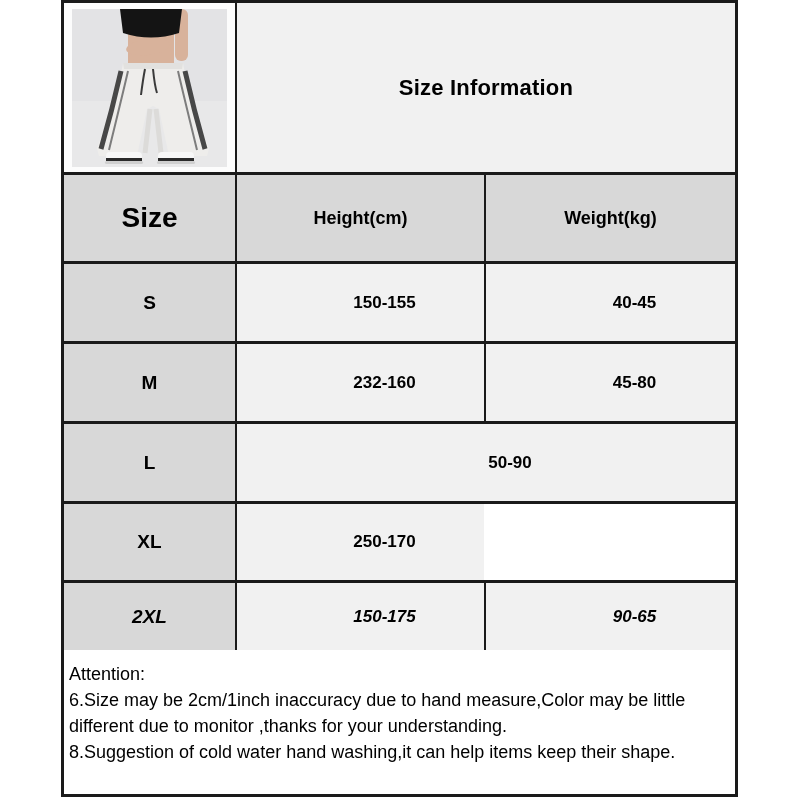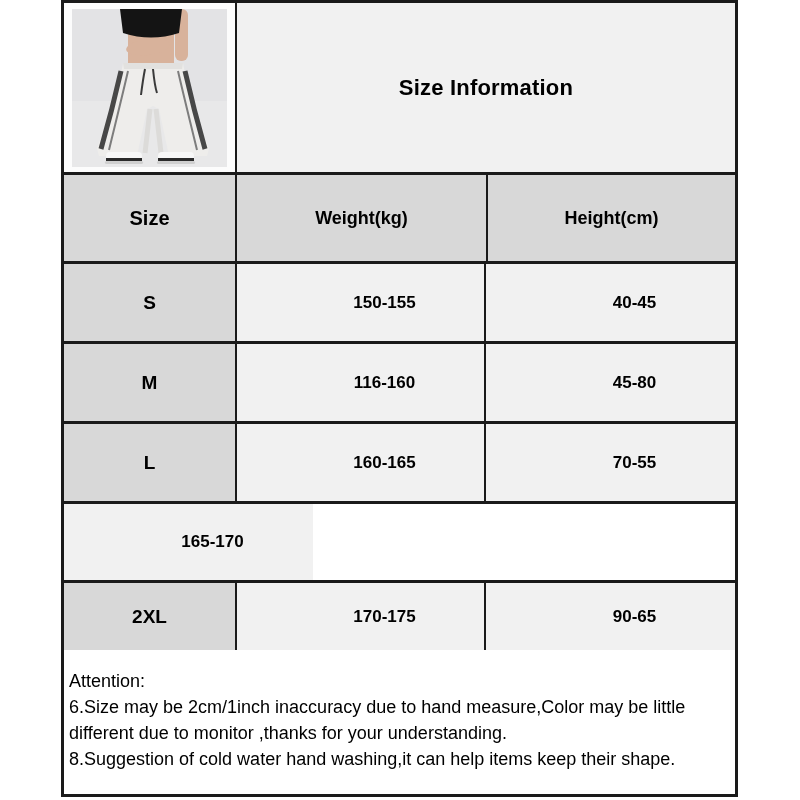--- a/index.html
+++ b/index.html
@@ -29,39 +29,39 @@
   .cell:first-child { border-left: none; }
 
   .col-1 { width: 171px; flex: none; }
   .col-2 { width: 249px; flex: none; }
   .col-3 { flex: 1; }
 
   .row-photo  { height: 169px; }
   .row-header { height: 89px; }
   .row-data   { height: 80px; }
   .row-data-xl  { height: 79px; }
-  .row-data-2xl { height: 70px; }
+  .row-data-2xl { height: 70px; font-style: italic; }
 
   .photo-cell { background: #fcfcfc; }
   .title-cell {
     background: #f1f1f1;
     font-size: 22px; font-weight: bold; letter-spacing: 0.2px;
   }
   .gray-cell  { background: #d8d8d8; }
   .light-cell { background: #f1f1f1; padding-left: 48px; }
 
-  .size-head   { font-size: 20px; font-weight: bold; }
+  .size-head   { font-size: 28px; font-weight: bold; }
   .col-head    { font-size: 18px; font-weight: bold; }
   .size-label  { font-size: 19px; font-weight: bold; }
   .value-label { font-size: 17px; font-weight: bold; }
 
   .attention {
     flex: 1;
     background: #ffffff;
-    padding: 18px 5px;
+    padding: 11px 5px;
     font-size: 18px;
     line-height: 26px;
     display: block;
   }
   .photo-frame { width: 155px; height: 158px; display: block; }
 </style>
 </head>
 <body>
 
 <div class="size-sheet">
@@ -100,49 +100,49 @@
         <rect x="86" y="143" width="36" height="9" rx="4" fill="#f7f7f7"></rect>
         <rect x="86" y="149" width="36" height="3" fill="#2a2a2a"></rect>
         <rect x="85" y="152" width="38" height="3" rx="1.5" fill="#cfcfcf"></rect>
       </svg>
     </div>
     <div class="cell col-2 col-3 title-cell" style="flex:1">Size Information</div>
   </div>
 
   <div class="row row-header">
     <div class="cell col-1 gray-cell size-head">Size</div>
+    <div class="cell col-2 gray-cell col-head">Height(cm)</div>
     <div class="cell col-3 gray-cell col-head">Weight(kg)</div>
-    <div class="cell col-2 gray-cell col-head">Height(cm)</div>
   </div>
 
   <div class="row row-data">
     <div class="cell col-1 gray-cell size-label">S</div>
     <div class="cell col-2 light-cell value-label">150-155</div>
     <div class="cell col-3 light-cell value-label">40-45</div>
   </div>
 
   <div class="row row-data">
     <div class="cell col-1 gray-cell size-label">M</div>
-    <div class="cell col-2 light-cell value-label">116-160</div>
+    <div class="cell col-2 light-cell value-label">232-160</div>
     <div class="cell col-3 light-cell value-label">45-80</div>
   </div>
 
   <div class="row row-data">
     <div class="cell col-1 gray-cell size-label">L</div>
-    <div class="cell col-2 light-cell value-label">160-165</div>
-    <div class="cell col-3 light-cell value-label">70-55</div>
+    <div class="cell col-3 light-cell value-label">50-90</div>
   </div>
 
   <div class="row row-data-xl">
-    <div class="cell col-2 light-cell value-label">165-170</div>
+    <div class="cell col-1 gray-cell size-label">XL</div>
+    <div class="cell col-2 light-cell value-label">250-170</div>
   </div>
 
   <div class="row row-data-2xl">
     <div class="cell col-1 gray-cell size-label">2XL</div>
-    <div class="cell col-2 light-cell value-label">170-175</div>
+    <div class="cell col-2 light-cell value-label">150-175</div>
     <div class="cell col-3 light-cell value-label">90-65</div>
   </div>
 
   <div class="attention">
     <div>Attention:</div>
     <div>6.Size may be 2cm/1inch inaccuracy due to hand measure,Color may be little different due to monitor ,thanks for your understanding.</div>
     <div>8.Suggestion of cold water hand washing,it can help items keep their shape.</div>
   </div>
 
 </div>

